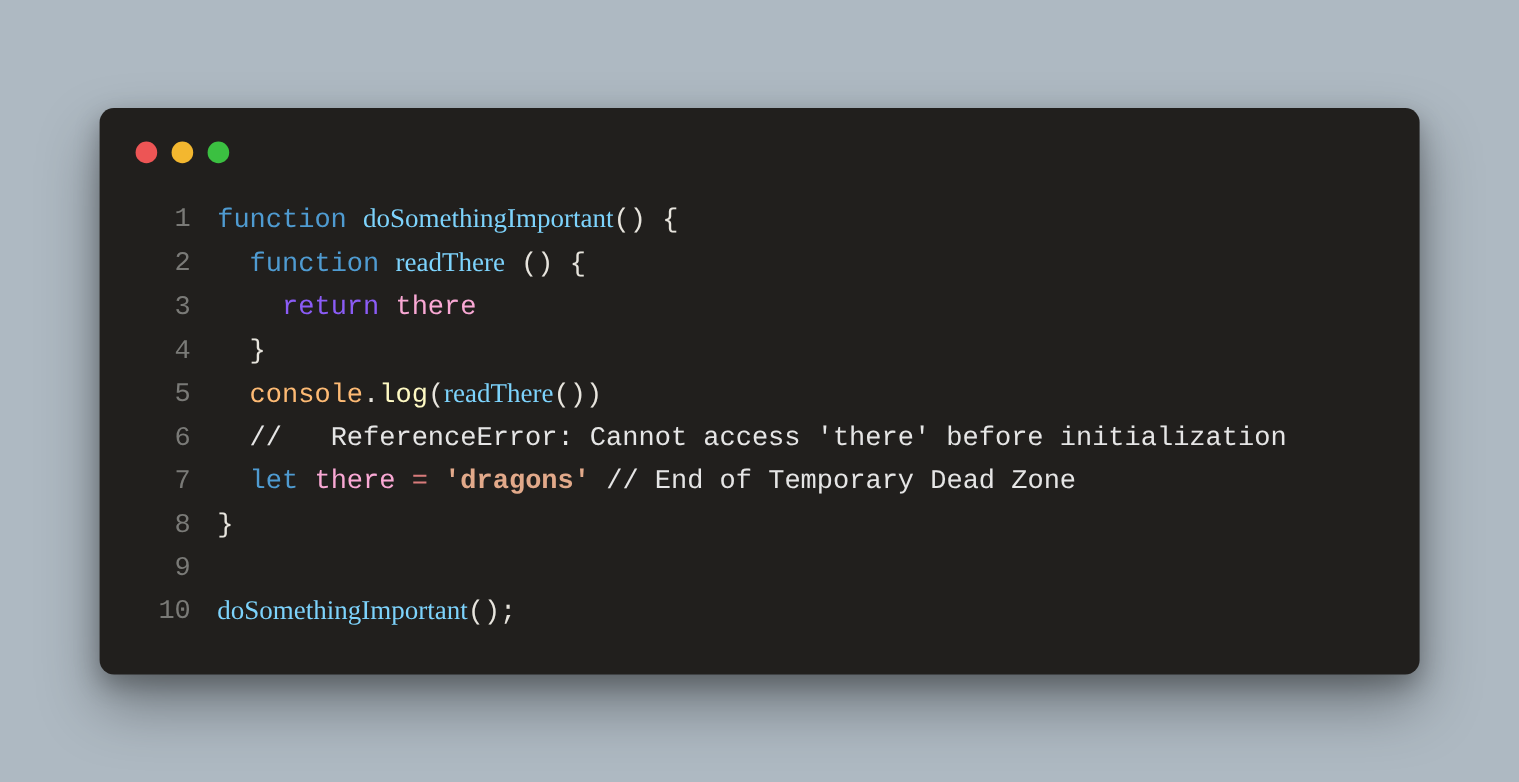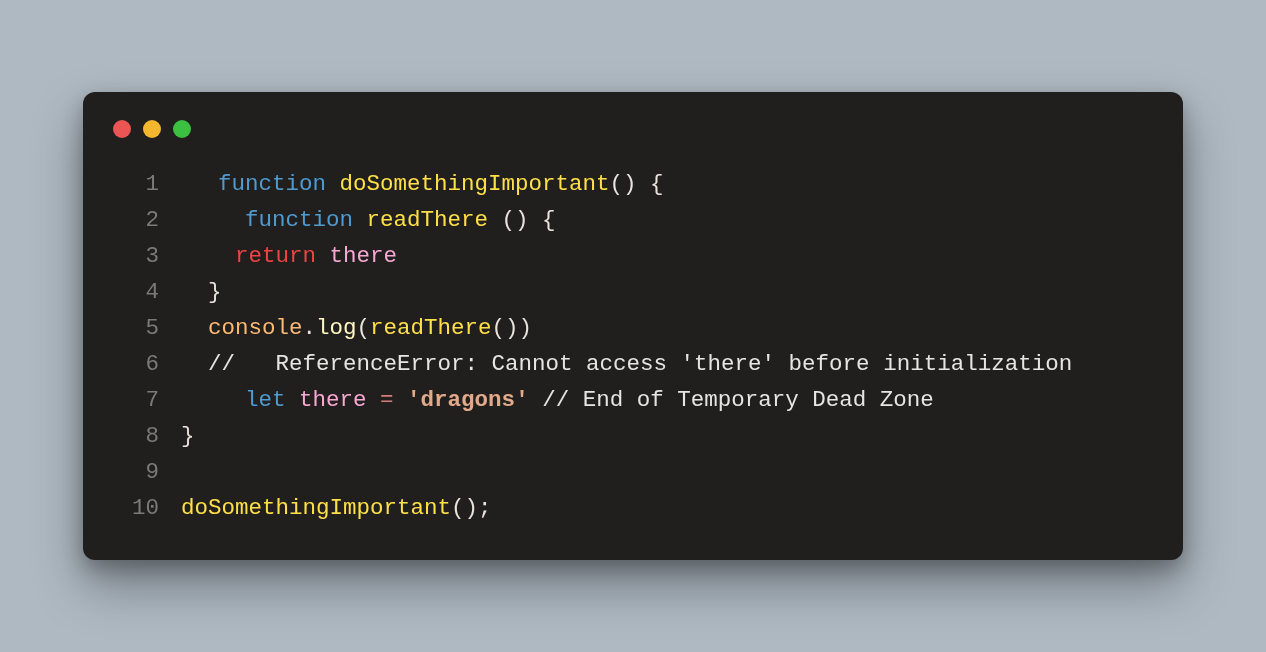--- a/index.html
+++ b/index.html
@@ -52,23 +52,23 @@
     width: 48px;
     text-align: right;
     color: #7a7a77;
     user-select: none;
     padding-right: 22px;
     flex: none;
   }
   .src {
     color: #e7e4dd;
   }
-  .tok-keyword  { color: #4f9bd1; margin-left: 37px; }       
-  .tok-keyword2 { color: #ef4444; }       
-  .tok-funcname { color: #fde047; }       
+  .tok-keyword  { color: #4f9bd1; }       
+  .tok-keyword2 { color: #8b5cf6; }       
+  .tok-funcname { color: #7dd3fc; font-family: Liberation Serif, serif; }       
   .tok-ident    { color: #f9a8d4; }       
   .tok-obj      { color: #fdba74; }       
   .tok-prop     { color: #fef9c3; }       
   .tok-punct    { color: #e7e4dd; }
   .tok-string   { color: #e2a98a; font-weight: bold; }       
   .tok-comment  { color: #e5e5e5; }       
   .tok-op       { color: #d87b7b; }       
 </style>
 </head>
 <body>

